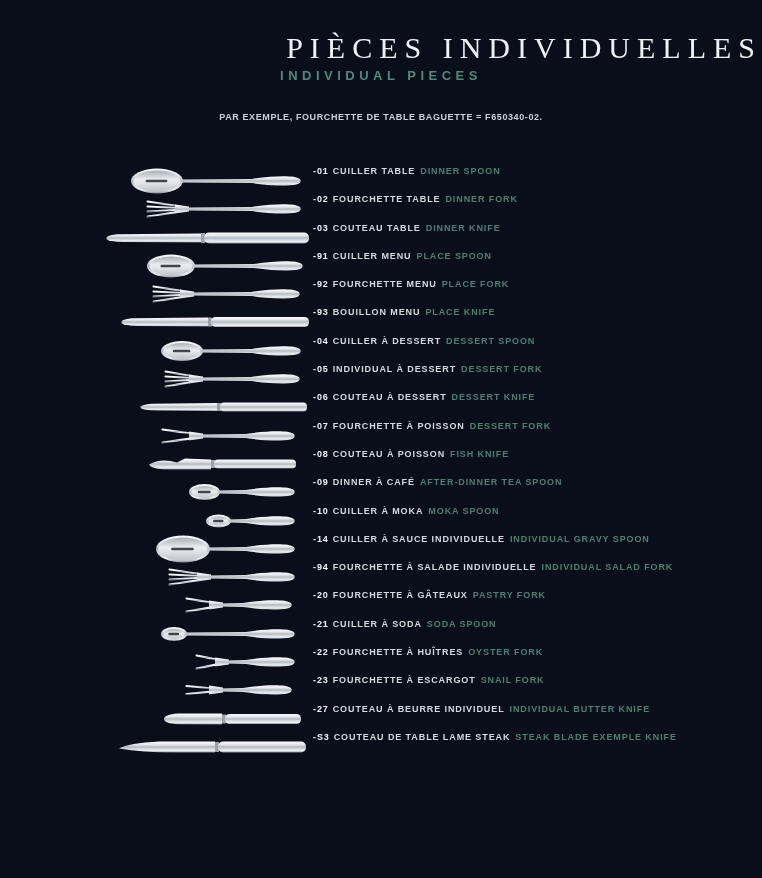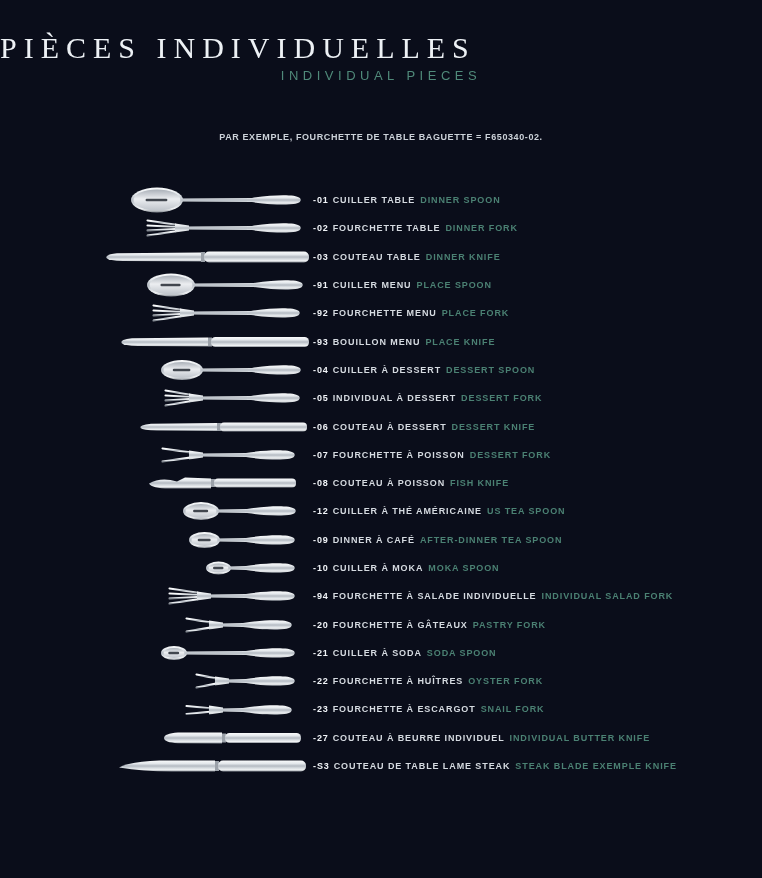--- a/index.html
+++ b/index.html
@@ -3,37 +3,37 @@
 <meta charset="utf-8">
 <style>
   html,body{margin:0;padding:0;}
   body{
     width:762px;height:878px;overflow:hidden;
     background:var(--bg,#0a0d1a);
     font-family:"Liberation Sans",sans-serif;
   }
   .page{width:762px;height:878px;position:relative;}
   .title{
-    margin:30px 0 0;text-align:left;
+    margin:30px 0 0;text-align:right;
     color:var(--title,#edf1f5);
     font-family:"Liberation Serif",serif;
     font-weight:300;font-size:30px;letter-spacing:7px;line-height:35px;
   }
   .subtitle{
     margin-top:3px;text-align:center;
     color:var(--accent,#508a7a);
-    font-size:13px;font-weight:400;letter-spacing:4.5px;line-height:16px;
+    font-size:13px;font-weight:700;letter-spacing:4.5px;line-height:16px;
   }
   .note{
-    margin-top:48px;text-align:center;
+    margin-top:28px;text-align:center;
     color:var(--note,#ccd2d9);
     font-size:9px;font-weight:700;letter-spacing:0.6px;line-height:11px;
   }
   .list{margin-top:43px;}
-  .row{display:flex;align-items:center;height:28.3px;}
+  .row{display:flex;align-items:flex-start;height:28.3px;}
   .piece{
     width:310px;flex:0 0 310px;display:flex;
     justify-content:flex-end;align-items:center;
   }
   .piece svg{display:block;}
   .label{
     margin-left:3px;white-space:nowrap;
     font-size:9px;font-weight:700;letter-spacing:0.9px;
   }
   .code{color:var(--code,#f1f4f8);}
@@ -220,33 +220,20 @@
             <rect x="62" y="11" width="4" height="8" fill="#9ba1a9"></rect>
             <rect x="65" y="10.5" width="82" height="9" rx="4" fill="url(#gSil)"></rect>
           </svg>
         </div>
     <div class="label">
       <span class="code">-08</span><span class="fr">COUTEAU À POISSON</span><span class="en">FISH KNIFE</span>
     </div>
   </div>
 
 
-  <div class="row">
-    <div class="piece">
-          <svg width="115" height="30" viewBox="0 0 115 30" style="margin-right:13px">
-            <ellipse cx="19" cy="15" rx="18" ry="9" fill="url(#gSil)"></ellipse>
-            <ellipse cx="19" cy="15" rx="15.5" ry="7" fill="url(#gIn)"></ellipse>
-            <rect x="11.08" y="13.8" width="15.12" height="2.4" rx="1.2" fill="#41464e"></rect>
-            <path d="M 35 13.4 L 65 12.9 C 89 9.5 108 9.5 112.5 12.8 Q 115 15 112.5 17.2 C 108 20.5 89 20.5 65 17.1 L 35 16.6 Z" fill="url(#gSil)"></path>
-          </svg>
-        </div>
-    <div class="label">
-      <span class="code">-12</span><span class="fr">CUILLER À THÉ AMÉRICAINE</span><span class="en">US TEA SPOON</span>
-    </div>
-  </div>
 
   <div class="row">
     <div class="piece">
           <svg width="108" height="30" viewBox="0 0 108 30" style="margin-right:14px">
             <ellipse cx="16.5" cy="15" rx="15.5" ry="8" fill="url(#gSil)"></ellipse>
             <ellipse cx="16.5" cy="15" rx="13" ry="6" fill="url(#gIn)"></ellipse>
             <rect x="9.68" y="13.8" width="13.02" height="2.4" rx="1.2" fill="#41464e"></rect>
             <path d="M 30 13.4 L 58 12.9 C 82 9.5 101 9.5 105.5 12.8 Q 108 15 105.5 17.2 C 101 20.5 82 20.5 58 17.1 L 30 16.6 Z" fill="url(#gSil)"></path>
           </svg>
         </div>
@@ -263,20 +250,33 @@
             <rect x="8" y="13.8" width="10.5" height="2.4" rx="1.2" fill="#41464e"></rect>
             <path d="M 24 13.4 L 41 12.9 C 65 9.5 84 9.5 88.5 12.8 Q 91 15 88.5 17.2 C 84 20.5 65 20.5 41 17.1 L 24 16.6 Z" fill="url(#gSil)"></path>
           </svg>
         </div>
     <div class="label">
       <span class="code">-10</span><span class="fr">CUILLER À MOKA</span><span class="en">MOKA SPOON</span>
     </div>
   </div>
 
 
+  <div class="row">
+    <div class="piece">
+          <svg width="141" height="30" viewBox="0 0 141 30" style="margin-right:14px">
+            <ellipse cx="28" cy="15" rx="27" ry="13.5" fill="url(#gSil)"></ellipse>
+            <ellipse cx="28" cy="15" rx="24.5" ry="11.5" fill="url(#gIn)"></ellipse>
+            <rect x="16.119999999999997" y="13.8" width="22.68" height="2.4" rx="1.2" fill="#41464e"></rect>
+            <path d="M 53 13.4 L 91 12.9 C 115 9.5 134 9.5 138.5 12.8 Q 141 15 138.5 17.2 C 134 20.5 115 20.5 91 17.1 L 53 16.6 Z" fill="url(#gSil)"></path>
+          </svg>
+        </div>
+    <div class="label">
+      <span class="code">-14</span><span class="fr">CUILLER À SAUCE INDIVIDUELLE</span><span class="en">INDIVIDUAL GRAVY SPOON</span>
+    </div>
+  </div>
 
   <div class="row">
     <div class="piece">
           <svg width="128" height="30" viewBox="0 0 128 30" style="margin-right:14px">
             <path d="M 1.5 7.5 L 30 11.8" stroke="url(#gSil)" stroke-width="2.1" stroke-linecap="round" fill="none"></path>
             <path d="M 1.5 12.5 L 30 13.933333333333334" stroke="url(#gSil)" stroke-width="2.1" stroke-linecap="round" fill="none"></path>
             <path d="M 1.5 17.5 L 30 16.066666666666666" stroke="url(#gSil)" stroke-width="2.1" stroke-linecap="round" fill="none"></path>
             <path d="M 1.5 22.5 L 30 18.200000000000003" stroke="url(#gSil)" stroke-width="2.1" stroke-linecap="round" fill="none"></path>
             <path d="M 29 10.4 L 43 12.6 L 43 17.4 L 29 19.6 Z" fill="url(#gSil)"></path>
             <path d="M 41 13.4 L 78 12.9 C 102 9.5 121 9.5 125.5 12.8 Q 128 15 125.5 17.2 C 121 20.5 102 20.5 78 17.1 L 41 16.6 Z" fill="url(#gSil)"></path>

